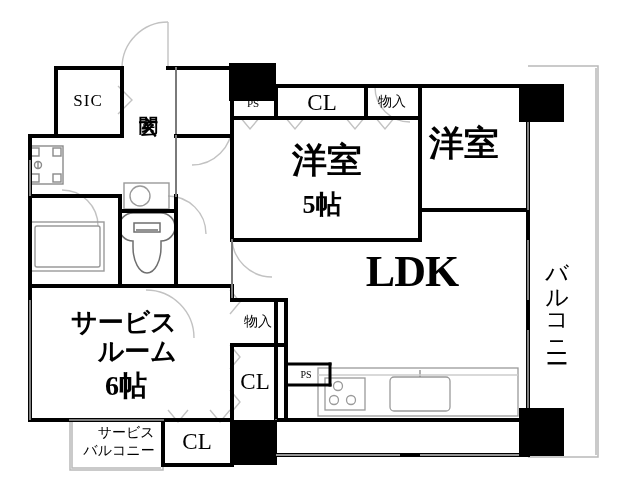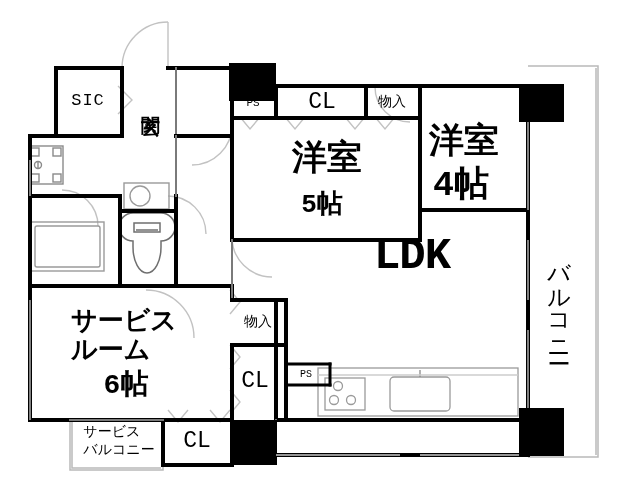--- a/index.html
+++ b/index.html
@@ -21,22 +21,22 @@
     position: absolute;
     left: 0;
     top: 0;
   }
   .lbl {
     position: absolute;
     color: #000000;
     font-weight: bold;
     line-height: 1.0;
     white-space: nowrap;
-    text-align: left;
-    font-family: Liberation Mono, monospace;
+    text-align: right;
+    font-family: Liberation Serif, serif;
   }
   .lbl.thin { font-weight: normal; }
   .vert {
     writing-mode: vertical-rl;
     text-orientation: upright;
     white-space: nowrap;
     line-height: 1.0;
   }
   .twoline { line-height: 1.05; white-space: pre-line; }
 </style>
@@ -245,25 +245,24 @@
   <div class="lbl thin" style="left:253px; top:103px; font-size:11px; transform:translate(-50%,-50%);">PS</div>
 
   <div class="lbl thin" style="left:322px; top:102px; font-size:23px; transform:translate(-50%,-50%);">CL</div>
 
   <div class="lbl thin" style="left:392px; top:102px; font-size:14px; transform:translate(-50%,-50%);">物入</div>
 
   <div class="lbl" style="left:327px; top:160px; font-size:35px; transform:translate(-50%,-50%);">洋室</div>
   <div class="lbl" style="left:322px; top:205px; font-size:26px; transform:translate(-50%,-50%);">5帖</div>
 
   <div class="lbl" style="left:464px; top:143px; font-size:35px; transform:translate(-50%,-50%);">洋室</div>
-  <div class="lbl" style="left:461px; top:186px; font-size:35px; transform:translate(-50%,-50%);">4帖</div>
 
   <div class="lbl thin vert" style="left:557px; top:300px; font-size:23px; transform:translate(-50%,-50%);">バルコニー</div>
 
-  <div class="lbl" style="left:412px; top:256px; font-size:44px; transform:translate(-50%,-50%); letter-spacing:-1px;">LDK</div>
+  <div class="lbl" style="left:412px; top:272px; font-size:44px; transform:translate(-50%,-50%); letter-spacing:-1px;">LDK</div>
 
   <div class="lbl twoline" style="left:124px; top:337px; font-size:26px; transform:translate(-50%,-50%); line-height:1.12;">サービス
 ルーム</div>
   <div class="lbl" style="left:126px; top:386px; font-size:28px; transform:translate(-50%,-50%);">6帖</div>
 
   <div class="lbl thin" style="left:258px; top:322px; font-size:14px; transform:translate(-50%,-50%);">物入</div>
 
   <div class="lbl thin" style="left:255px; top:381px; font-size:23px; transform:translate(-50%,-50%);">CL</div>
 
   <div class="lbl thin" style="left:306px; top:375px; font-size:10px; transform:translate(-50%,-50%);">PS</div>

